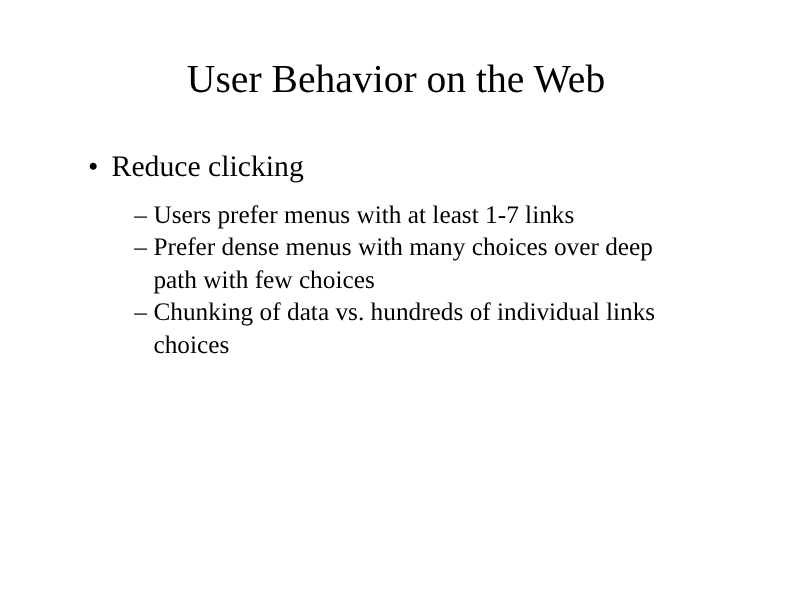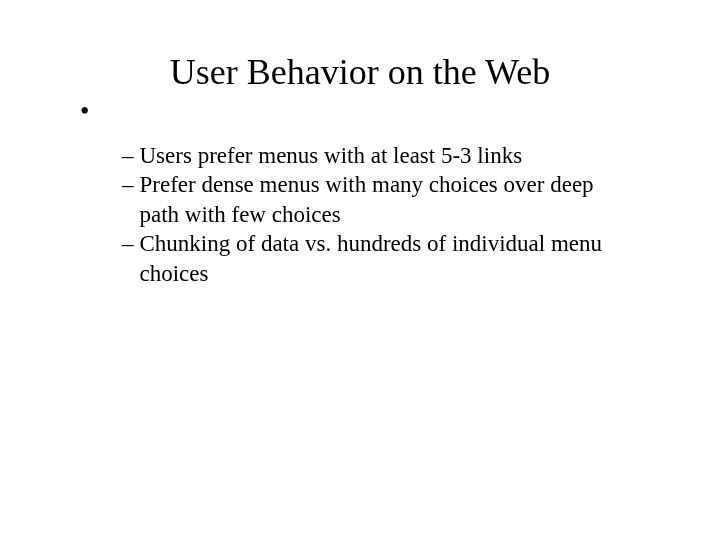--- a/index.html
+++ b/index.html
@@ -9,20 +9,21 @@
       background: #ffffff;
       font-family: "Times New Roman", Times, serif;
       color: #000000;
       padding: 40px 50px;
       line-height: 1.25;
     }
     .title {
       font-size: 36px;
       text-align: center;
       margin-top: 10px;
+      margin-bottom: 40px;
       font-weight: normal;
     }
     .bullet-main {
       font-size: 27px;
       padding-left: 30px;
       margin-bottom: 12px;
       display: flex;
     }
     .bullet-main .marker {
       margin-right: 12px;
@@ -45,28 +46,29 @@
       flex: 1 1 auto;
     }
   </style>
 </head>
 <body>
 
 <h1 class="title">User Behavior on the Web</h1>
 
 <div class="bullet-main">
   <span class="marker">•</span>
+  <span class="text">Reduce clicking</span>
 </div>
 
 <div class="dash-list">
   <div class="dash-item">
     <span class="marker">–</span>
-    <span class="text">Users prefer menus with at least 5-3 links</span>
+    <span class="text">Users prefer menus with at least 1-7 links</span>
   </div>
   <div class="dash-item">
     <span class="marker">–</span>
     <span class="text">Prefer dense menus with many choices over deep path with few choices</span>
   </div>
   <div class="dash-item">
     <span class="marker">–</span>
-    <span class="text">Chunking of data vs. hundreds of individual menu choices</span>
+    <span class="text">Chunking of data vs. hundreds of individual links choices</span>
   </div>
 </div>
 
 </body></html>

